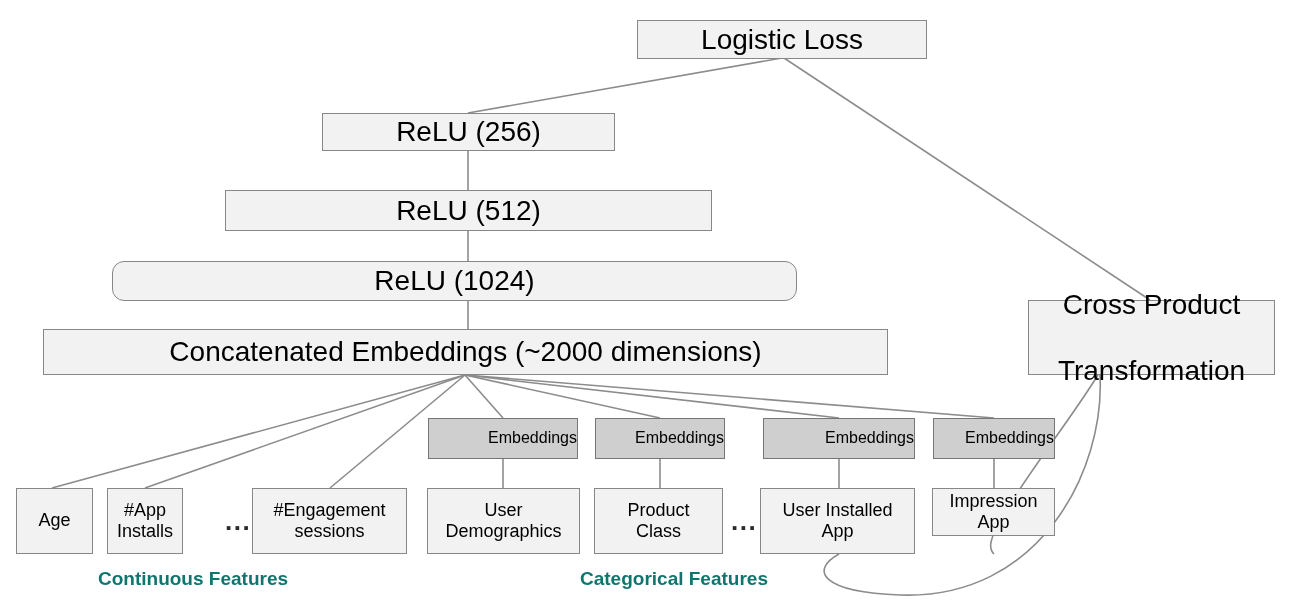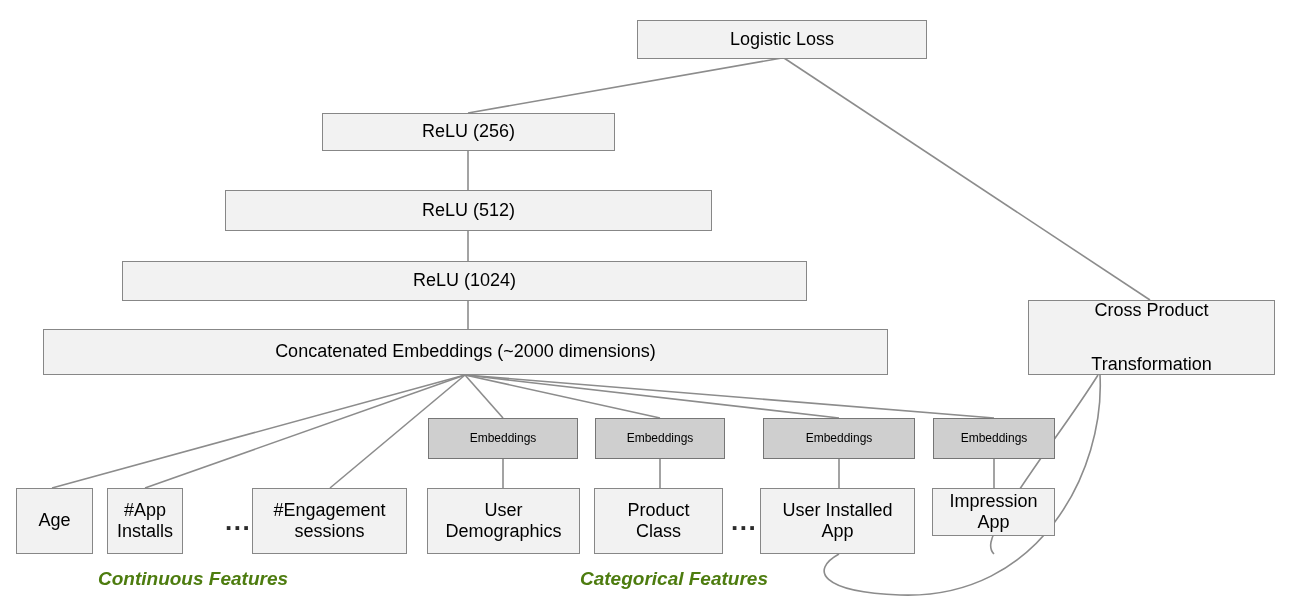--- a/index.html
+++ b/index.html
@@ -33,40 +33,39 @@
     border: 1.6px solid #878787;
     background: #f2f2f2;
     color: #000000;
     line-height: 1.18;
     z-index: 2;
   }
   .node.dark {
     background: #cfcfcf;
     border: 1.6px solid #767676;
   }
-  .lbl-lg   { font-size: 18px; }
+  .lbl-lg   { font-size: 28px; }
   .lbl-md   { font-size: 18px; }
-  .lbl-xs   { font-size: 12px; }
+  .lbl-xs   { font-size: 16px; justify-content: flex-end; }
   .ellipsis {
     position: absolute;
     font-size: 26px;
     font-weight: 700;
     letter-spacing: 1.5px;
     color: #2b2b2b;
     z-index: 3;
     line-height: 1;
   }
   .group-label {
     position: absolute;
     font-size: 19px;
     font-weight: bold;
-    color: #4d7c0f;
+    color: #0f766e;
     white-space: nowrap;
     z-index: 3;
-    font-style: italic;
   }
 </style>
 </head>
 <body>
 
 <div id="canvas">
 
   <svg class="edges" viewBox="0 0 1295 611" xmlns="http://www.w3.org/2000/svg">
     <g fill="none" stroke="#8c8c8c" stroke-width="1.6">
 
@@ -104,21 +103,21 @@
   </div>
 
   <div class="node lbl-lg" style="left:322px; top:113px; width:293px; height:38px;">
     <span>ReLU (256)</span>
   </div>
 
   <div class="node lbl-lg" style="left:225px; top:190px; width:487px; height:41px;">
     <span>ReLU (512)</span>
   </div>
 
-  <div class="node lbl-lg" style="left:122px; top:261px; width:685px; height:40px;">
+  <div class="node lbl-lg" style="left:112px; top:261px; width:685px; height:40px;border-radius:12px;">
     <span>ReLU (1024)</span>
   </div>
 
   <div class="node lbl-lg" style="left:43px; top:329px; width:845px; height:46px;">
     <span>Concatenated Embeddings (~2000 dimensions)</span>
   </div>
 
   <div class="node lbl-lg" style="left:1028px; top:300px; width:247px; height:75px; flex-direction:column;gap:33px;">
     <span>Cross Product</span>
     <span>Transformation</span>

